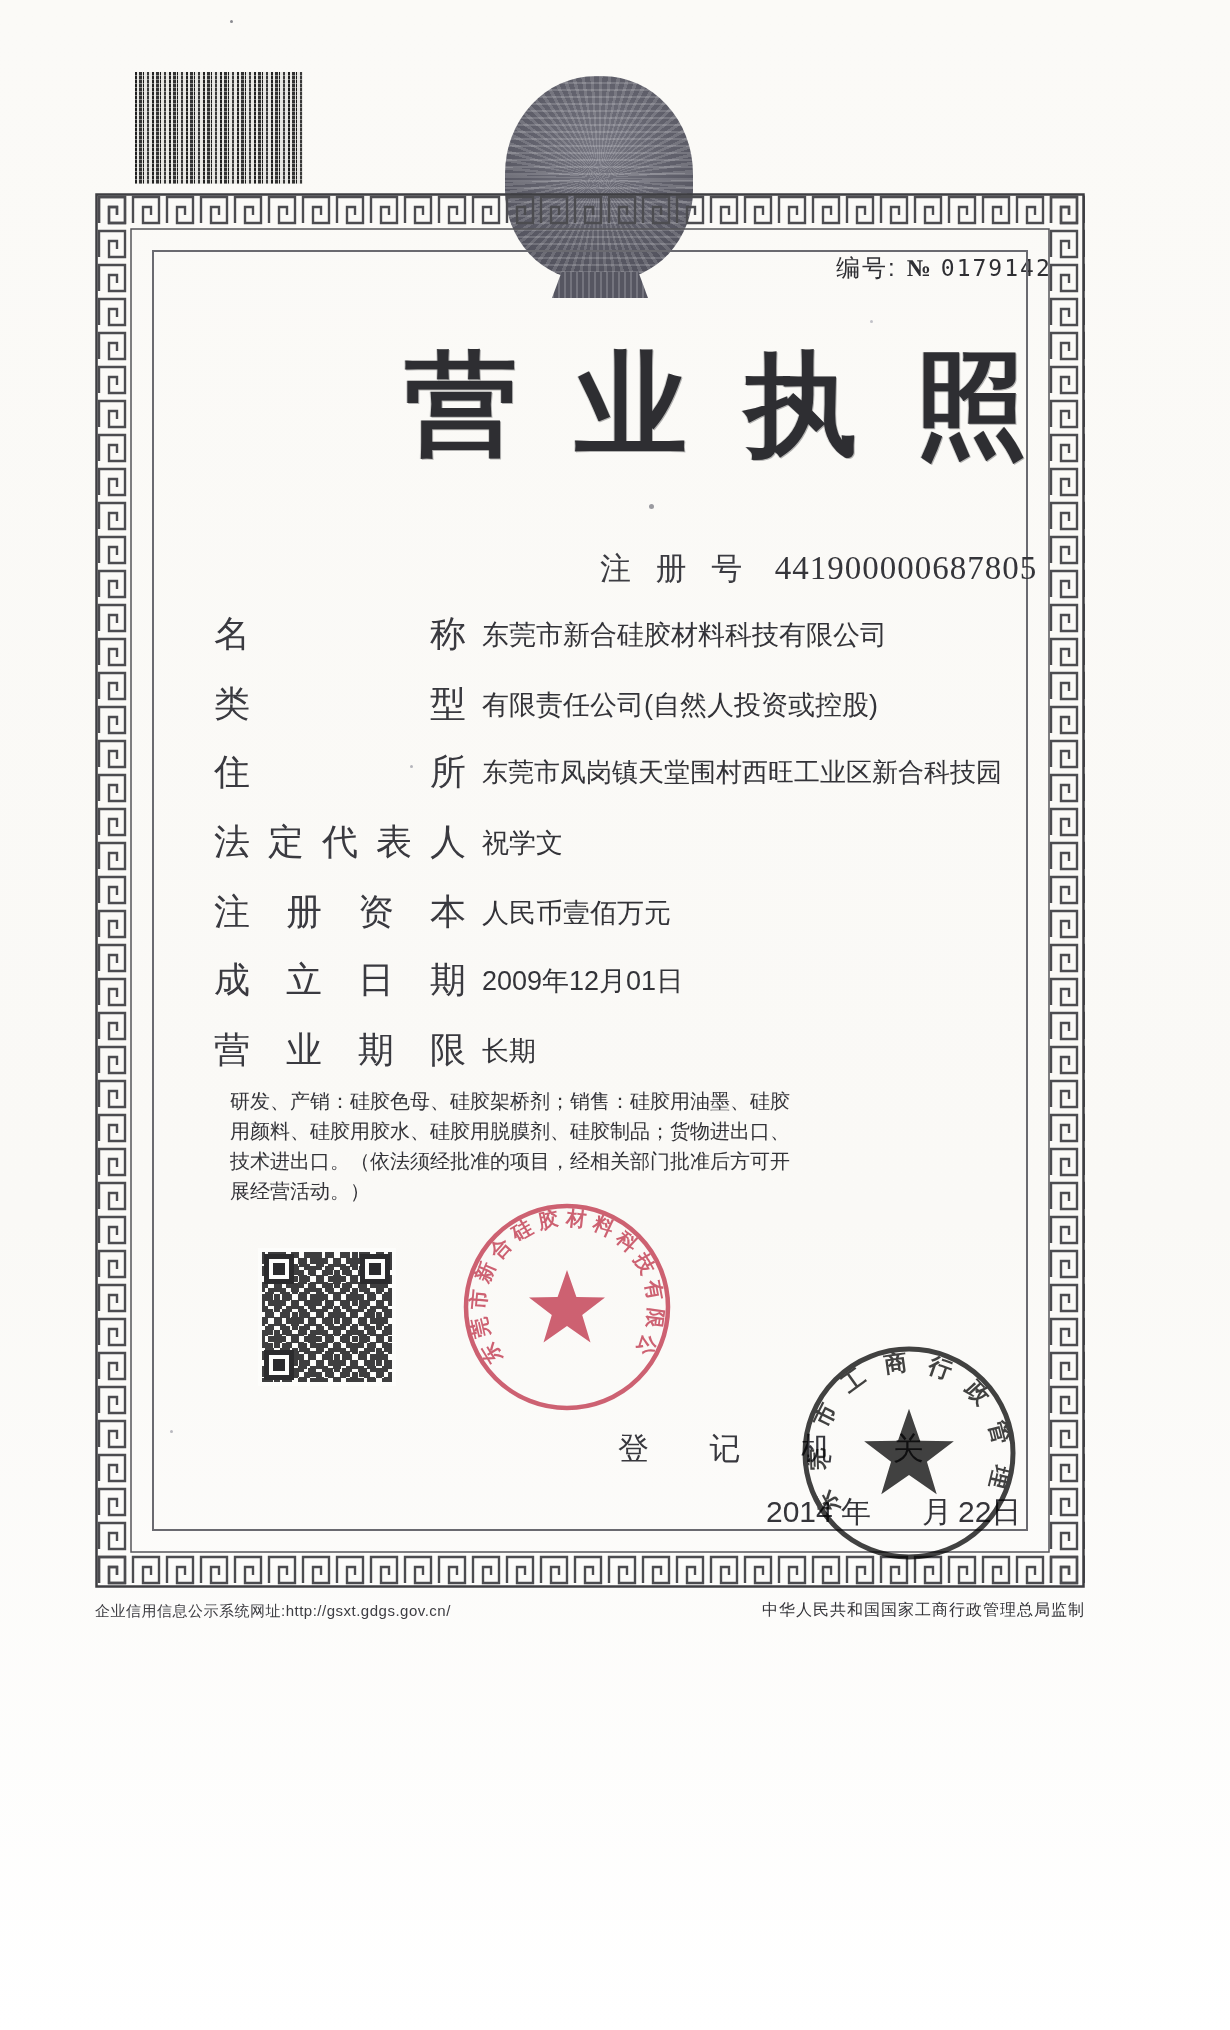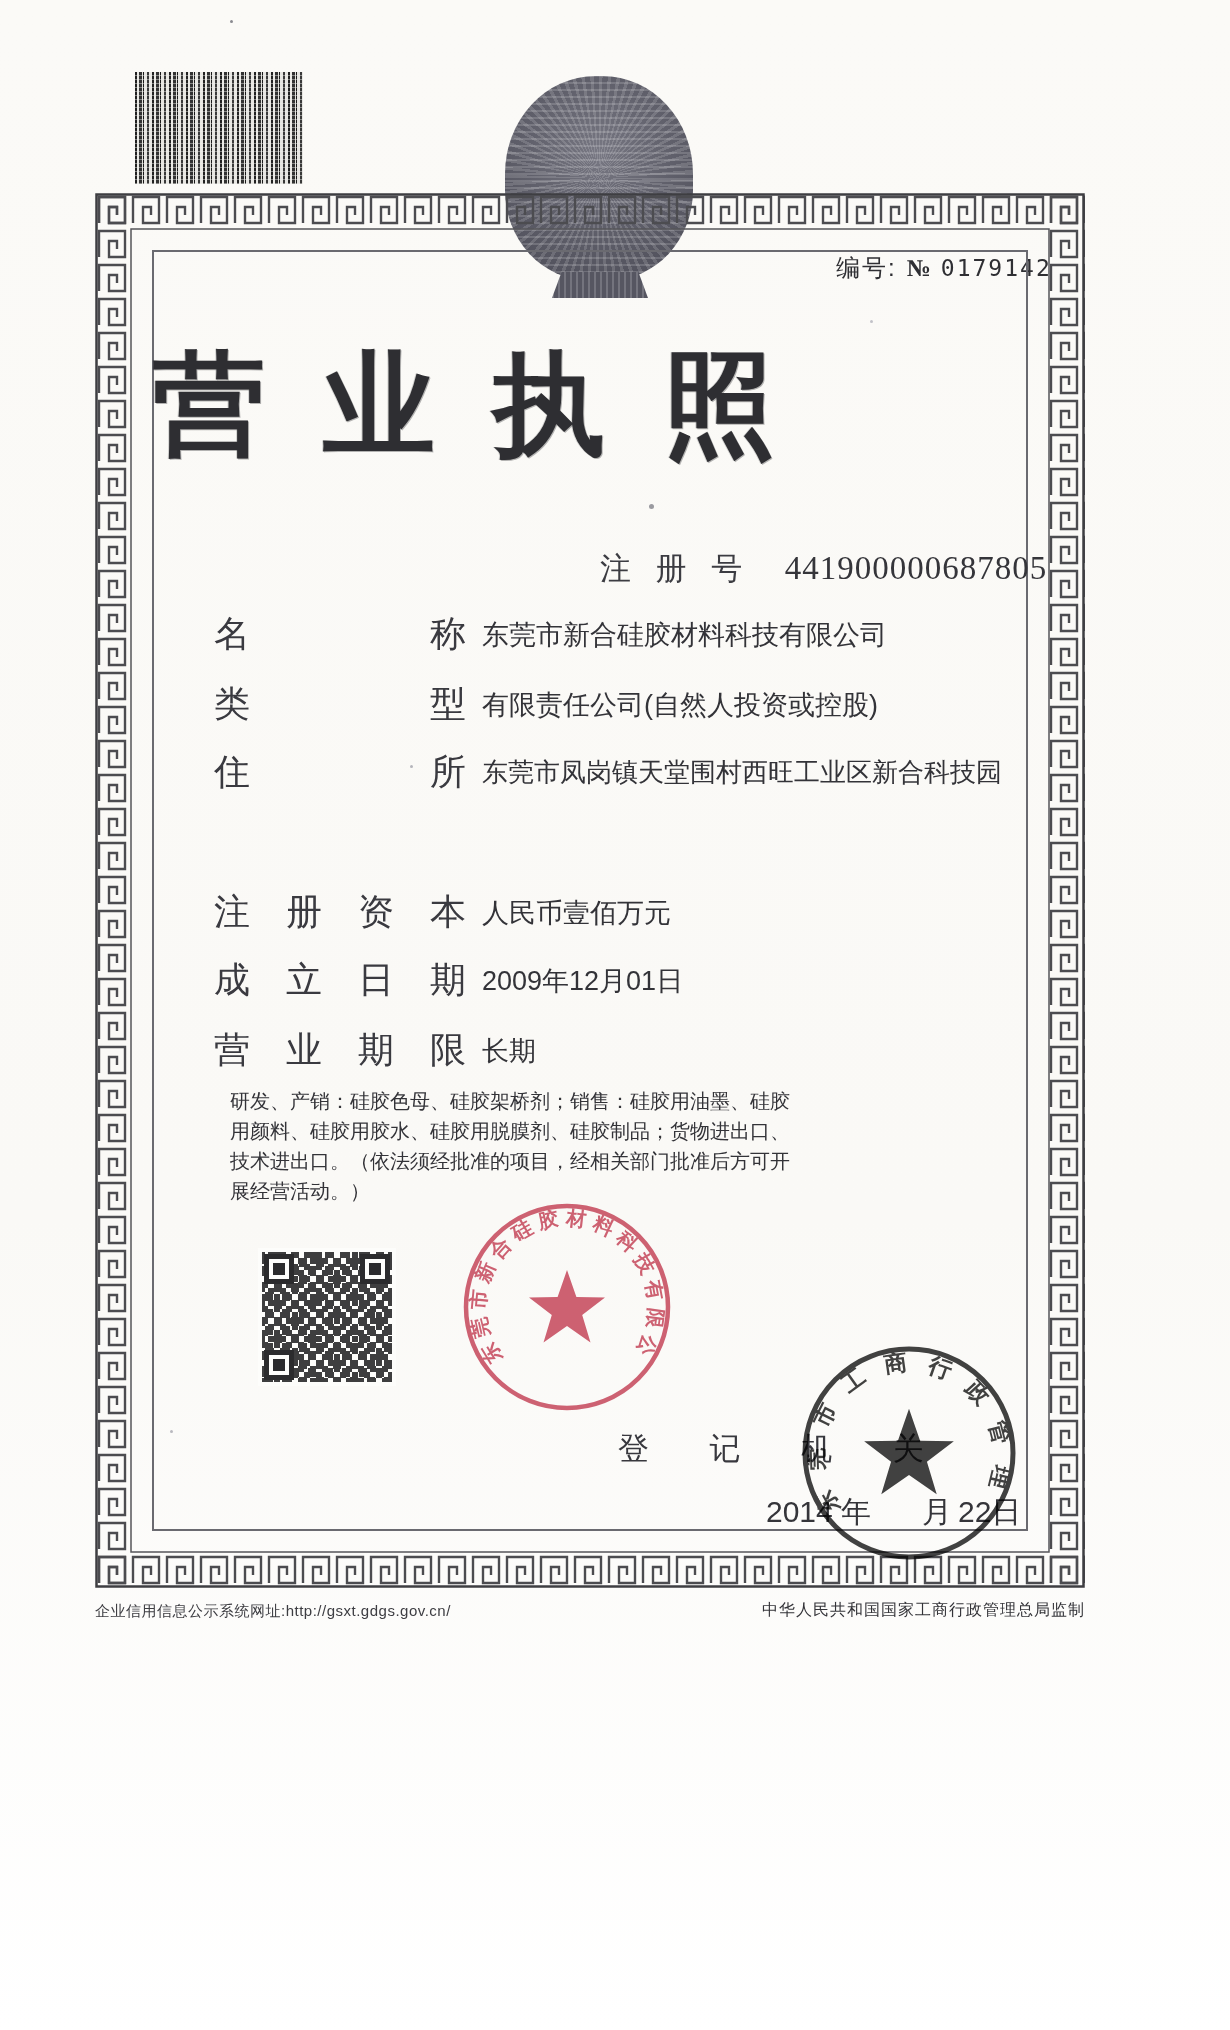--- a/index.html
+++ b/index.html
@@ -34,28 +34,28 @@
   .serial{
     position:absolute;left:836px;top:252px;white-space:nowrap;
     font-size:24px;letter-spacing:2px;color:#2f2f33;
   }
   .serial .no{font-weight:bold;font-family:"Liberation Serif","DejaVu Serif",serif;margin-left:10px;}
   .serial .num{font-family:"DejaVu Sans Mono","Liberation Mono",monospace;margin-left:8px;font-size:23px;}
   
   .frame{position:absolute;left:95px;top:193px;}
   
   .title{
-    position:absolute;left:95px;top:330px;width:990px;text-align:left;
+    position:absolute;left:95px;top:330px;width:990px;text-align:right;
     font-size:112px;font-weight:900;letter-spacing:58px;text-indent:58px;white-space:nowrap;
     color:#2e2e32;text-shadow:1px 1px 0 rgba(46,46,50,.35), -1px 0 0 rgba(46,46,50,.2);
   }
   
   .regline{position:absolute;left:600px;top:548px;white-space:nowrap;}
   .regline .reglabel{font-size:31px;letter-spacing:8px;color:#3c3c42;}
-  .regline .regnum{font-size:33px;font-family:"Liberation Serif","DejaVu Serif",serif;color:#35353a;margin-left:30px;letter-spacing:1px;}
+  .regline .regnum{font-size:33px;font-family:"Liberation Serif","DejaVu Serif",serif;color:#35353a;margin-left:20px;letter-spacing:1px;}
   
   .row{position:absolute;left:214px;display:flex;align-items:flex-start;}
   .row-label{
     width:252px;flex:0 0 252px;font-size:36px;font-weight:500;color:#3a3a40;
     text-align:justify;text-align-last:justify;white-space:normal;
   }
   .row-value{margin-left:16px;font-size:27px;color:#333338;padding-top:7px;white-space:nowrap;}
   .row-value.small{font-size:26px;}
   .row-value.scope{white-space:normal;width:578px;font-size:20px;line-height:1.5;padding-top:4px;}
   
@@ -127,20 +127,24 @@
     <div class="row-value">东莞市新合硅胶材料科技有限公司</div>
   </div>
   <div class="row" style="top:680px">
     <div class="row-label">类 型</div>
     <div class="row-value">有限责任公司(自然人投资或控股)</div>
   </div>
   <div class="row" style="top:748px">
     <div class="row-label">住 所</div>
     <div class="row-value small">东莞市凤岗镇天堂围村西旺工业区新合科技园</div>
   </div>
+  <div class="row" style="top:818px">
+    <div class="row-label">法 定 代 表 人</div>
+    <div class="row-value">祝学文</div>
+  </div>
   <div class="row" style="top:888px">
     <div class="row-label">注 册 资 本</div>
     <div class="row-value">人民币壹佰万元</div>
   </div>
   <div class="row" style="top:956px">
     <div class="row-label">成 立 日 期</div>
     <div class="row-value">2009年12月01日</div>
   </div>
   <div class="row" style="top:1026px">
     <div class="row-label">营 业 期 限</div>

